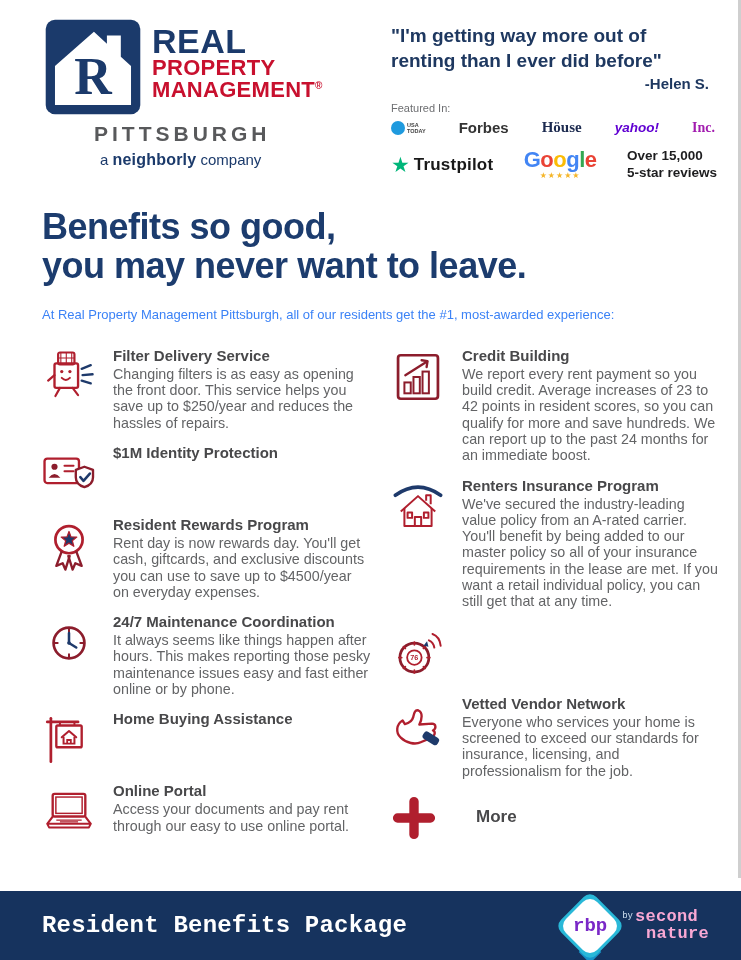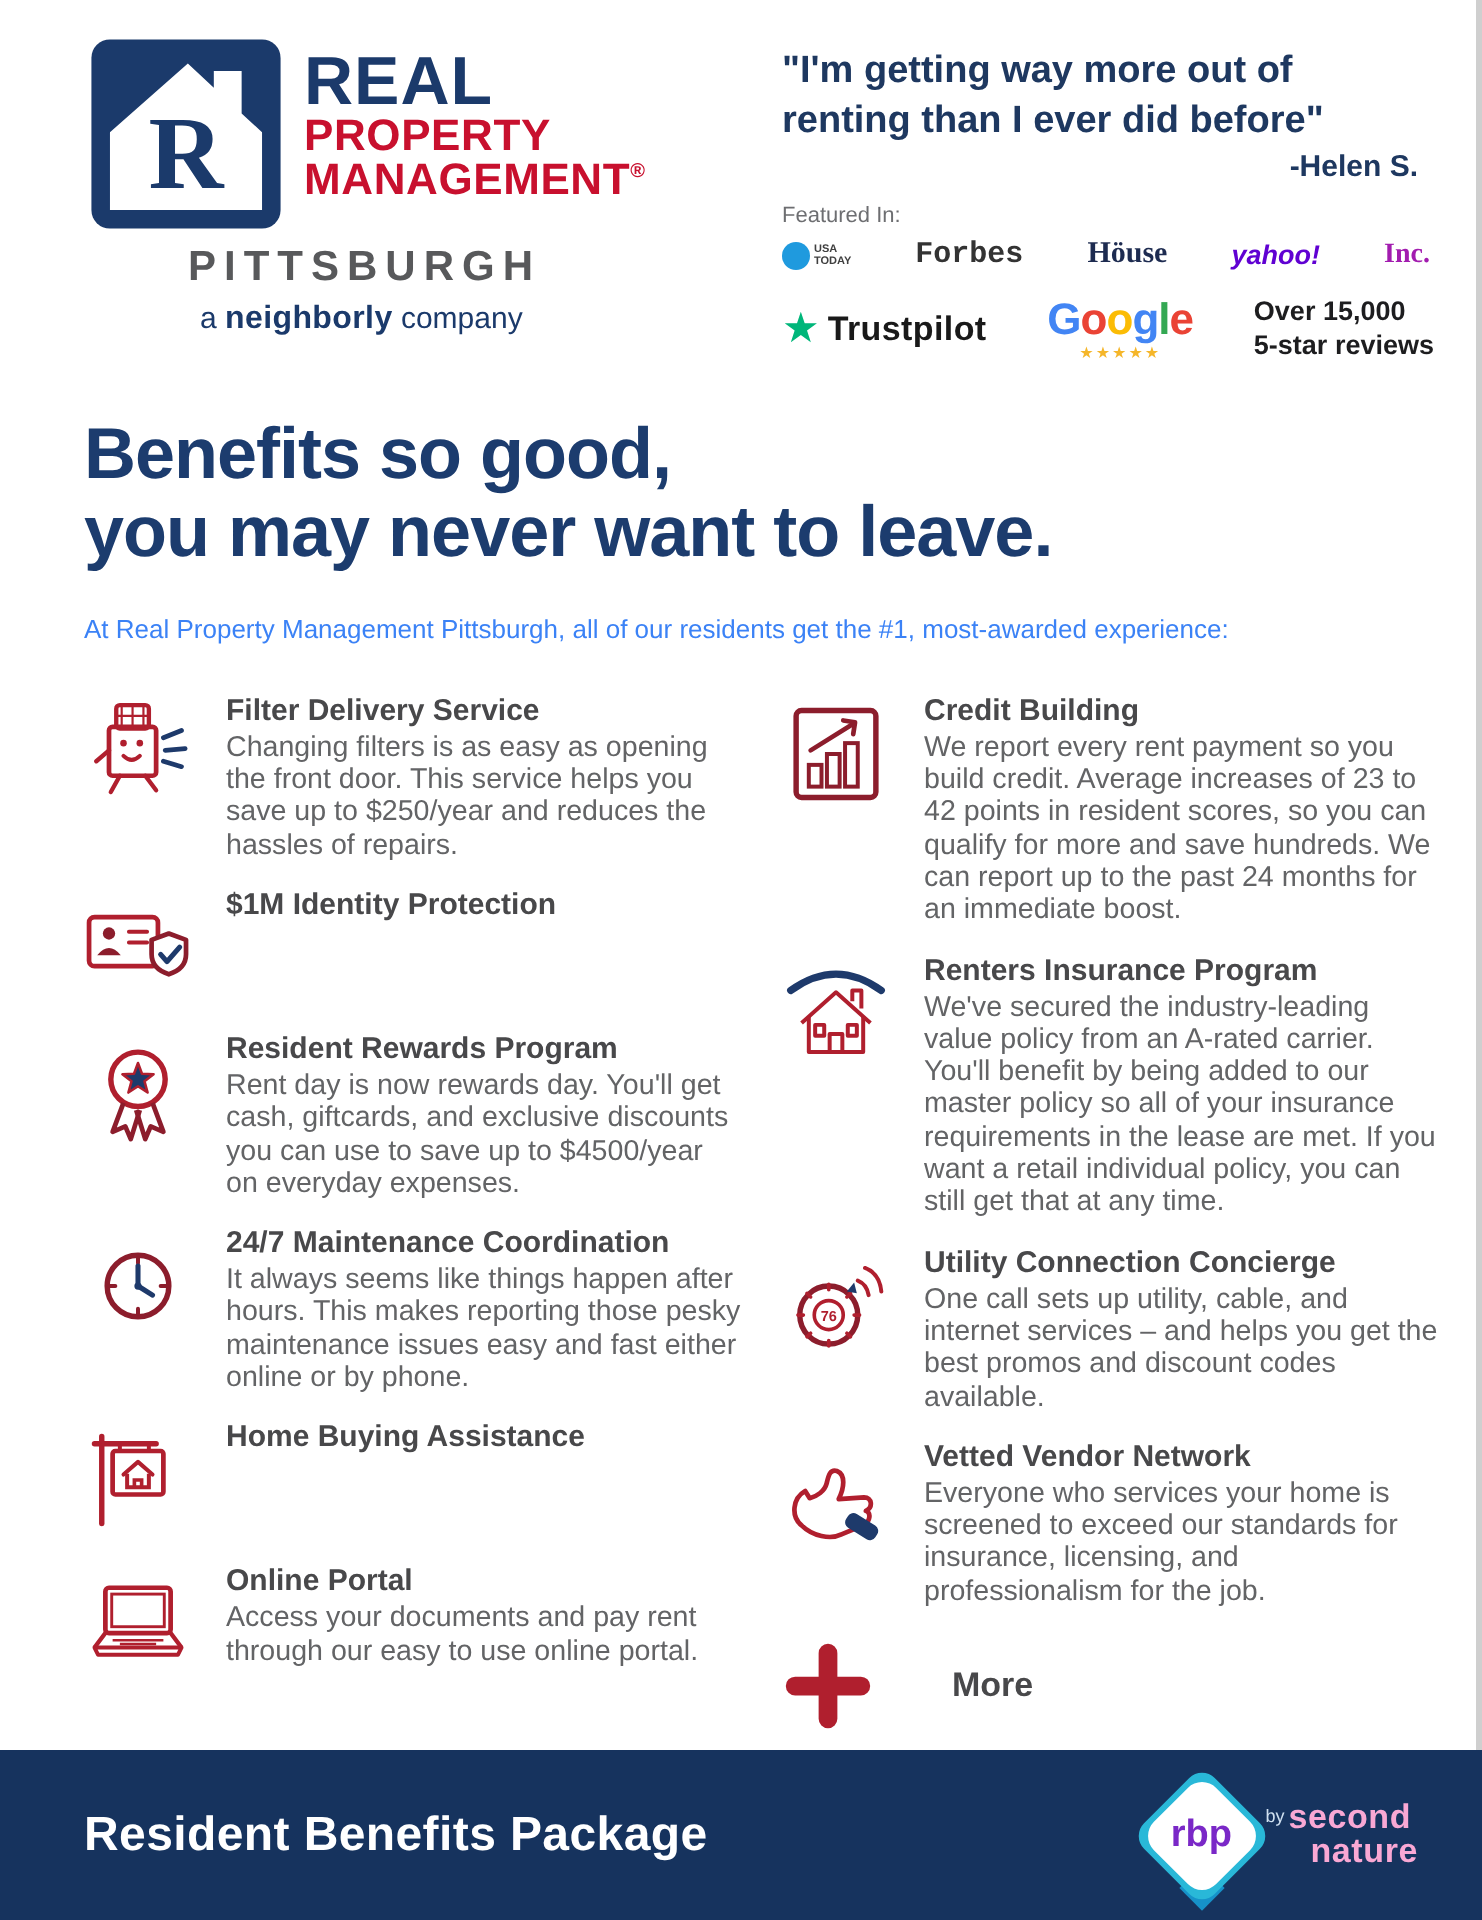--- a/index.html
+++ b/index.html
@@ -21,21 +21,21 @@
   .logo-tagline b { font-size:16px; letter-spacing:0.2px; }
 
   .quote-wrap { width:328px; padding-top:8px; }
   .quote-line { font-size:19px; font-weight:bold; color:#1e3860; line-height:1.3; }
   .quote-author { text-align:right; font-size:15px; font-weight:bold; color:#1e3860; margin:2px 10px 0 0; }
   .featured-label { font-size:11px; color:#6d6e71; margin-top:10px; }
   .brands-row { display:flex; align-items:center; justify-content:space-between; margin-top:5px; padding-right:4px; }
   .usa-today { display:flex; align-items:center; gap:2px; }
   .usa-dot { width:14px; height:14px; border-radius:50%; background:#1f9ade; }
   .usa-stack { font-size:5.5px; font-weight:bold; color:#404040; line-height:1.1; }
-  .brand-forbes { font-family:Liberation Mono, monospace; font-weight:bold; font-size:15px; color:#333; }
+  .brand-forbes { font-family:Liberation Sans, sans-serif; font-weight:bold; font-size:15px; color:#333; }
   .brand-house { font-family:"Liberation Serif", serif; font-weight:bold; font-size:15px; color:#1d2b50; }
   .brand-yahoo { font-weight:bold; font-style:italic; font-size:13.5px; color:#6001d2; }
   .brand-inc { font-family:"Liberation Serif", serif; font-weight:bold; font-size:14px; color:#a21caf; }
   .reviews-row { display:flex; align-items:center; justify-content:space-between; margin-top:12px; padding-right:2px; }
   .trustpilot { display:flex; align-items:center; gap:4px; }
   .tp-star { color:#00b67a; font-size:21px; line-height:1; }
   .tp-name { font-size:17px; font-weight:bold; color:#191919; letter-spacing:0.2px; }
   .google-logo { text-align:center; }
   .g-letters { font-size:22px; font-weight:bold; letter-spacing:-0.5px; line-height:1; }
   .gl-b { color:#4285F4; } .gl-r { color:#EA4335; } .gl-y { color:#FBBC05; } .gl-g { color:#34A853; }
@@ -52,21 +52,21 @@
   .benefit { display:flex; margin-bottom:13px; }
   .bicon { width:60px; flex:0 0 60px; margin-right:13px; padding-top:1px; }
   .bicon svg { width:58px; height:58px; display:block; }
   .btitle { font-size:15px; font-weight:bold; color:#48484a; margin-bottom:2px; }
   .bdesc { font-size:14.3px; color:#636466; line-height:1.14; }
   .more-row { display:flex; align-items:center; margin-top:10px; }
   .more-row .bicon svg { width:50px; height:50px; }
   .more-label { font-size:17px; font-weight:bold; color:#48484a; margin-left:14px; }
 
   
-  .footer { position:absolute; bottom:0; left:0; right:0; height:85px; background:#16335e; display:flex; align-items:center; justify-content:space-between; padding:0 26px 0 42px; z-index:6; }
+  .footer { position:absolute; bottom:0; left:0; right:0; height:69px; background:#16335e; display:flex; align-items:center; justify-content:space-between; padding:0 26px 0 42px; z-index:6;font-family:Liberation Mono, monospace; }
   .footer-title { color:#fff; font-size:24px; font-weight:bold; letter-spacing:0.2px; }
   .footer-brand { display:flex; align-items:center; padding-right:6px; }
   .rbp-badge { position:relative; width:64px; height:64px; }
   .rbp-teal { position:absolute; left:7px; top:7px; width:50px; height:50px; transform:rotate(45deg); background:#29b8d8; border-radius:9px; }
   .rbp-notch { position:absolute; left:24px; bottom:-2px; width:16px; height:16px; transform:rotate(45deg); background:#1692c9; }
   .rbp-white { position:absolute; left:10px; top:10px; width:44px; height:44px; transform:rotate(45deg); background:#fff; border-radius:10px; }
   .rbp-text { position:absolute; left:0; top:0; width:64px; height:64px; display:flex; align-items:center; justify-content:center; color:#7a28c7; font-size:19px; font-weight:bold; }
   .sn-wrap { display:flex; align-items:flex-start; }
   .sn-by { color:#cfe0f0; font-size:9px; margin:2px 2px 0 0; }
   .sn-lines { color:#f9a8d4; font-weight:bold; font-size:17px; line-height:0.95; letter-spacing:0.3px; }
@@ -284,24 +284,20 @@
       <span class="bicon">
         <svg viewBox="0 0 64 64" fill="none">
           <circle cx="28" cy="37" r="16" stroke="#8c1d2c" stroke-width="3"></circle>
           <circle cx="28" cy="37" r="8" stroke="#b01f2e" stroke-width="2"></circle>
           <text x="28" y="40" font-size="8" fill="#b01f2e" text-anchor="middle" font-weight="bold">76</text>
           <path d="M28 23 v-3 M28 51 v3 M14 37 h-3 M42 37 h3 M18 27 l-2 -2 M38 27 l2 -2 M18 47 l-2 2 M38 47 l2 2" stroke="#b01f2e" stroke-width="2" stroke-linecap="round"></path>
           <path d="M44 18 q5 2 6 8 M48 11 q8 3 9 13" stroke="#b01f2e" stroke-width="2.2" stroke-linecap="round"></path>
           <path d="M38 24 l4 -5 1.5 6 z" fill="#1e3a6b"></path>
         </svg>
       </span>
-      <div class="btext">
-        <div class="btitle">Utility Connection Concierge</div>
-        <div class="bdesc">One call sets up utility, cable, and internet services – and helps you get the best promos and discount codes available.</div>
-      </div>
     </div>
 
     <div class="benefit">
       <span class="bicon">
         <svg viewBox="0 0 64 64" fill="none">
           <path d="M15 27 C8 31 7 41 13 46 C19 52 29 54 35 51 L47 46 C51 44 51.5 39 48.5 38 C52.5 36 52 30.5 47.5 30.5 L33.5 31.5 C36.5 25.5 37.5 18 32.5 16 C28.5 14.8 27.8 19 26.8 23 C25.8 27 21.5 30 17.5 31 Z" stroke="#b01f2e" stroke-width="2.6" stroke-linejoin="round"></path>
           <rect x="37" y="42" width="19" height="9" rx="3.5" transform="rotate(32 46 46)" fill="#1e3a6b"></rect>
         </svg>
       </span>
       <div class="btext">

